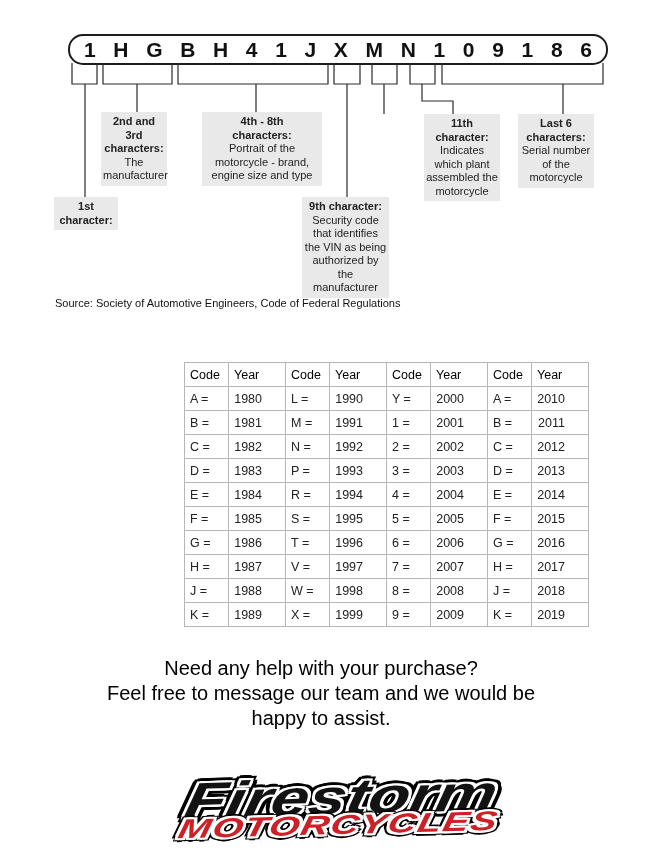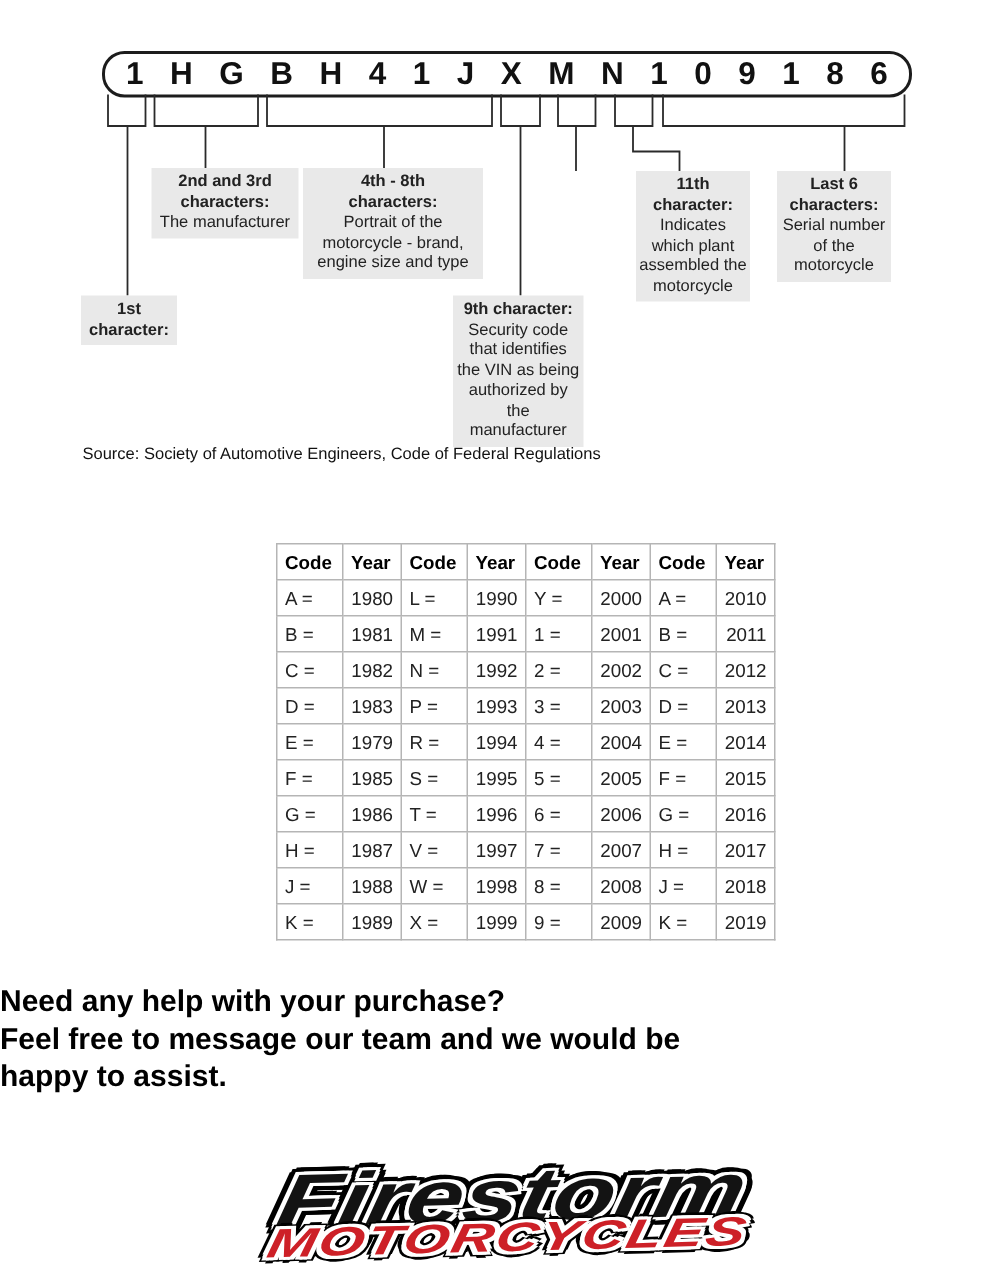--- a/index.html
+++ b/index.html
@@ -14,41 +14,41 @@
 
   
   .connectors{position:absolute;left:0;top:0;}
 
   
   .callout{position:absolute;background:#e9e9e9;text-align:center;font-size:11px;
            line-height:13.5px;color:#222;padding:3px 2px;box-sizing:border-box;}
   .callout-title{font-weight:bold;display:block;}
   .callout-body{display:block;}
   .c1{left:54px;top:197px;width:64px;}
-  .c2{left:101px;top:112px;width:98px;}
+  .c2{left:101px;top:112px;width:66px;}
   .c3{left:202px;top:112px;width:120px;}
   .c3 .callout-title{padding:0 16px;}
   .c4{left:302px;top:197px;width:87px;}
   .c5{left:353px;top:114px;width:62px;}
   .c6{left:424px;top:114px;width:76px;}
   .c7{left:518px;top:114px;width:76px;}
 
   .source{position:absolute;left:55px;top:297px;font-size:11px;color:#111;}
 
   
   .year-table{position:absolute;left:184px;top:362px;border-collapse:collapse;
               font-size:12.5px;color:#222;}
   .year-table th,.year-table td{border:1px solid #b5b5b5;height:23px;padding:0;}
-  .year-table th{font-weight:bold;color:#000;text-align:left;padding-left:5px;padding-right:4px;}
+  .year-table th{font-weight:normal;color:#000;text-align:left;padding-left:5px;padding-right:4px;}
   .year-table td.code{width:38px;text-align:left;padding-left:5px;}
-  .year-table td.year{width:33px;text-align:right;padding-right:5px;}
-
-  
-  .help{position:absolute;left:0;top:656px;width:642px;
-        font-size:20px;line-height:25px;font-weight:bold;color:#000;}
+  .year-table td.year{width:33px;text-align:right;padding-right:23px;}
+
+  
+  .help{position:absolute;left:0;top:656px;width:642px;text-align:center;
+        font-size:20px;line-height:25px;font-weight:normal;color:#000;}
 
   
   .logo{position:absolute;left:186px;top:772px;transform:rotate(-1.5deg);
         display:flex;flex-direction:column;align-items:flex-start;}
   .logo-brand{display:inline-block;font-weight:bold;font-style:italic;font-size:50px;
         line-height:52px;color:#131313;transform:skewX(-13deg) scaleX(1.35);
         transform-origin:0 50%;white-space:nowrap;
         text-shadow:
           2px 0 0 #fff,-2px 0 0 #fff,0 2px 0 #fff,0 -2px 0 #fff,
           2px 2px 0 #fff,-2px -2px 0 #fff,2px -2px 0 #fff,-2px 2px 0 #fff,
@@ -184,21 +184,21 @@
           <td class="year">1983</td>
           <td class="code">P =</td>
           <td class="year">1993</td>
           <td class="code">3 =</td>
           <td class="year">2003</td>
           <td class="code">D =</td>
           <td class="year">2013</td>
         </tr>
         <tr>
           <td class="code">E =</td>
-          <td class="year">1979</td>
+          <td class="year">1984</td>
           <td class="code">R =</td>
           <td class="year">1994</td>
           <td class="code">4 =</td>
           <td class="year">2004</td>
           <td class="code">E =</td>
           <td class="year">2014</td>
         </tr>
         <tr>
           <td class="code">F =</td>
           <td class="year">1985</td>

